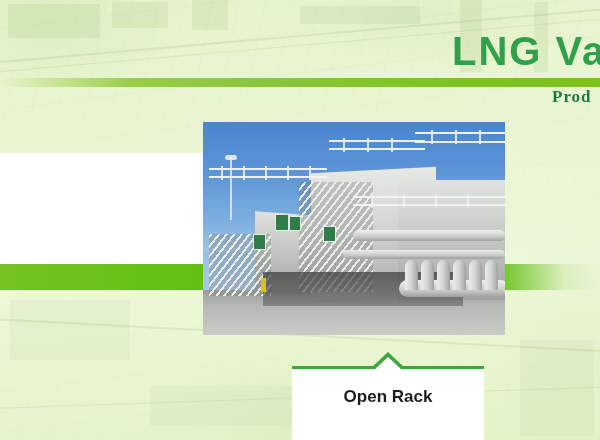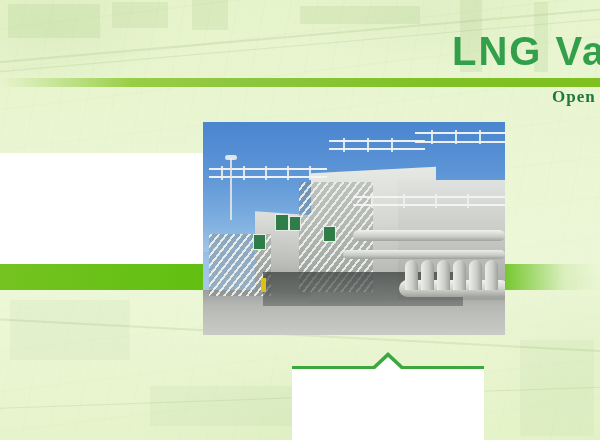--- a/index.html
+++ b/index.html
@@ -294,21 +294,21 @@
     <div class="bg-line" style="left:-10px; top:408px; width:640px; height:1px; transform:rotate(-2deg);"></div>
   </div>
 
   <div class="rule-top"></div>
 
   <div class="white-block"></div>
 
   <div class="rule-mid"></div>
 
   <div class="title">LNG Va</div>
-  <div class="subtitle">Open</div>
+  <div class="subtitle">Prod</div>
 
   <div class="photo">
     <div class="sky"></div>
     <div class="ground"></div>
 
     <div class="mass-c"></div>
     <div class="mass-a"></div>
     <div class="mass-b"></div>
 
     <div class="stairs stairs-1"></div>
@@ -361,15 +361,16 @@
     <div class="sign" style="left:120px; top:104px; width:11px; height:14px;"></div>
 
     <div class="worker"></div>
   </div>
 
   <div class="caption"></div>
   <div class="caption-top-rule"></div>
   <div class="caption-notch"></div>
   <div class="caption-notch-fill"></div>
   <div class="caption-text">
+    <span>Open Rack</span>
   </div>
 
 </div>
 
 </body></html>

